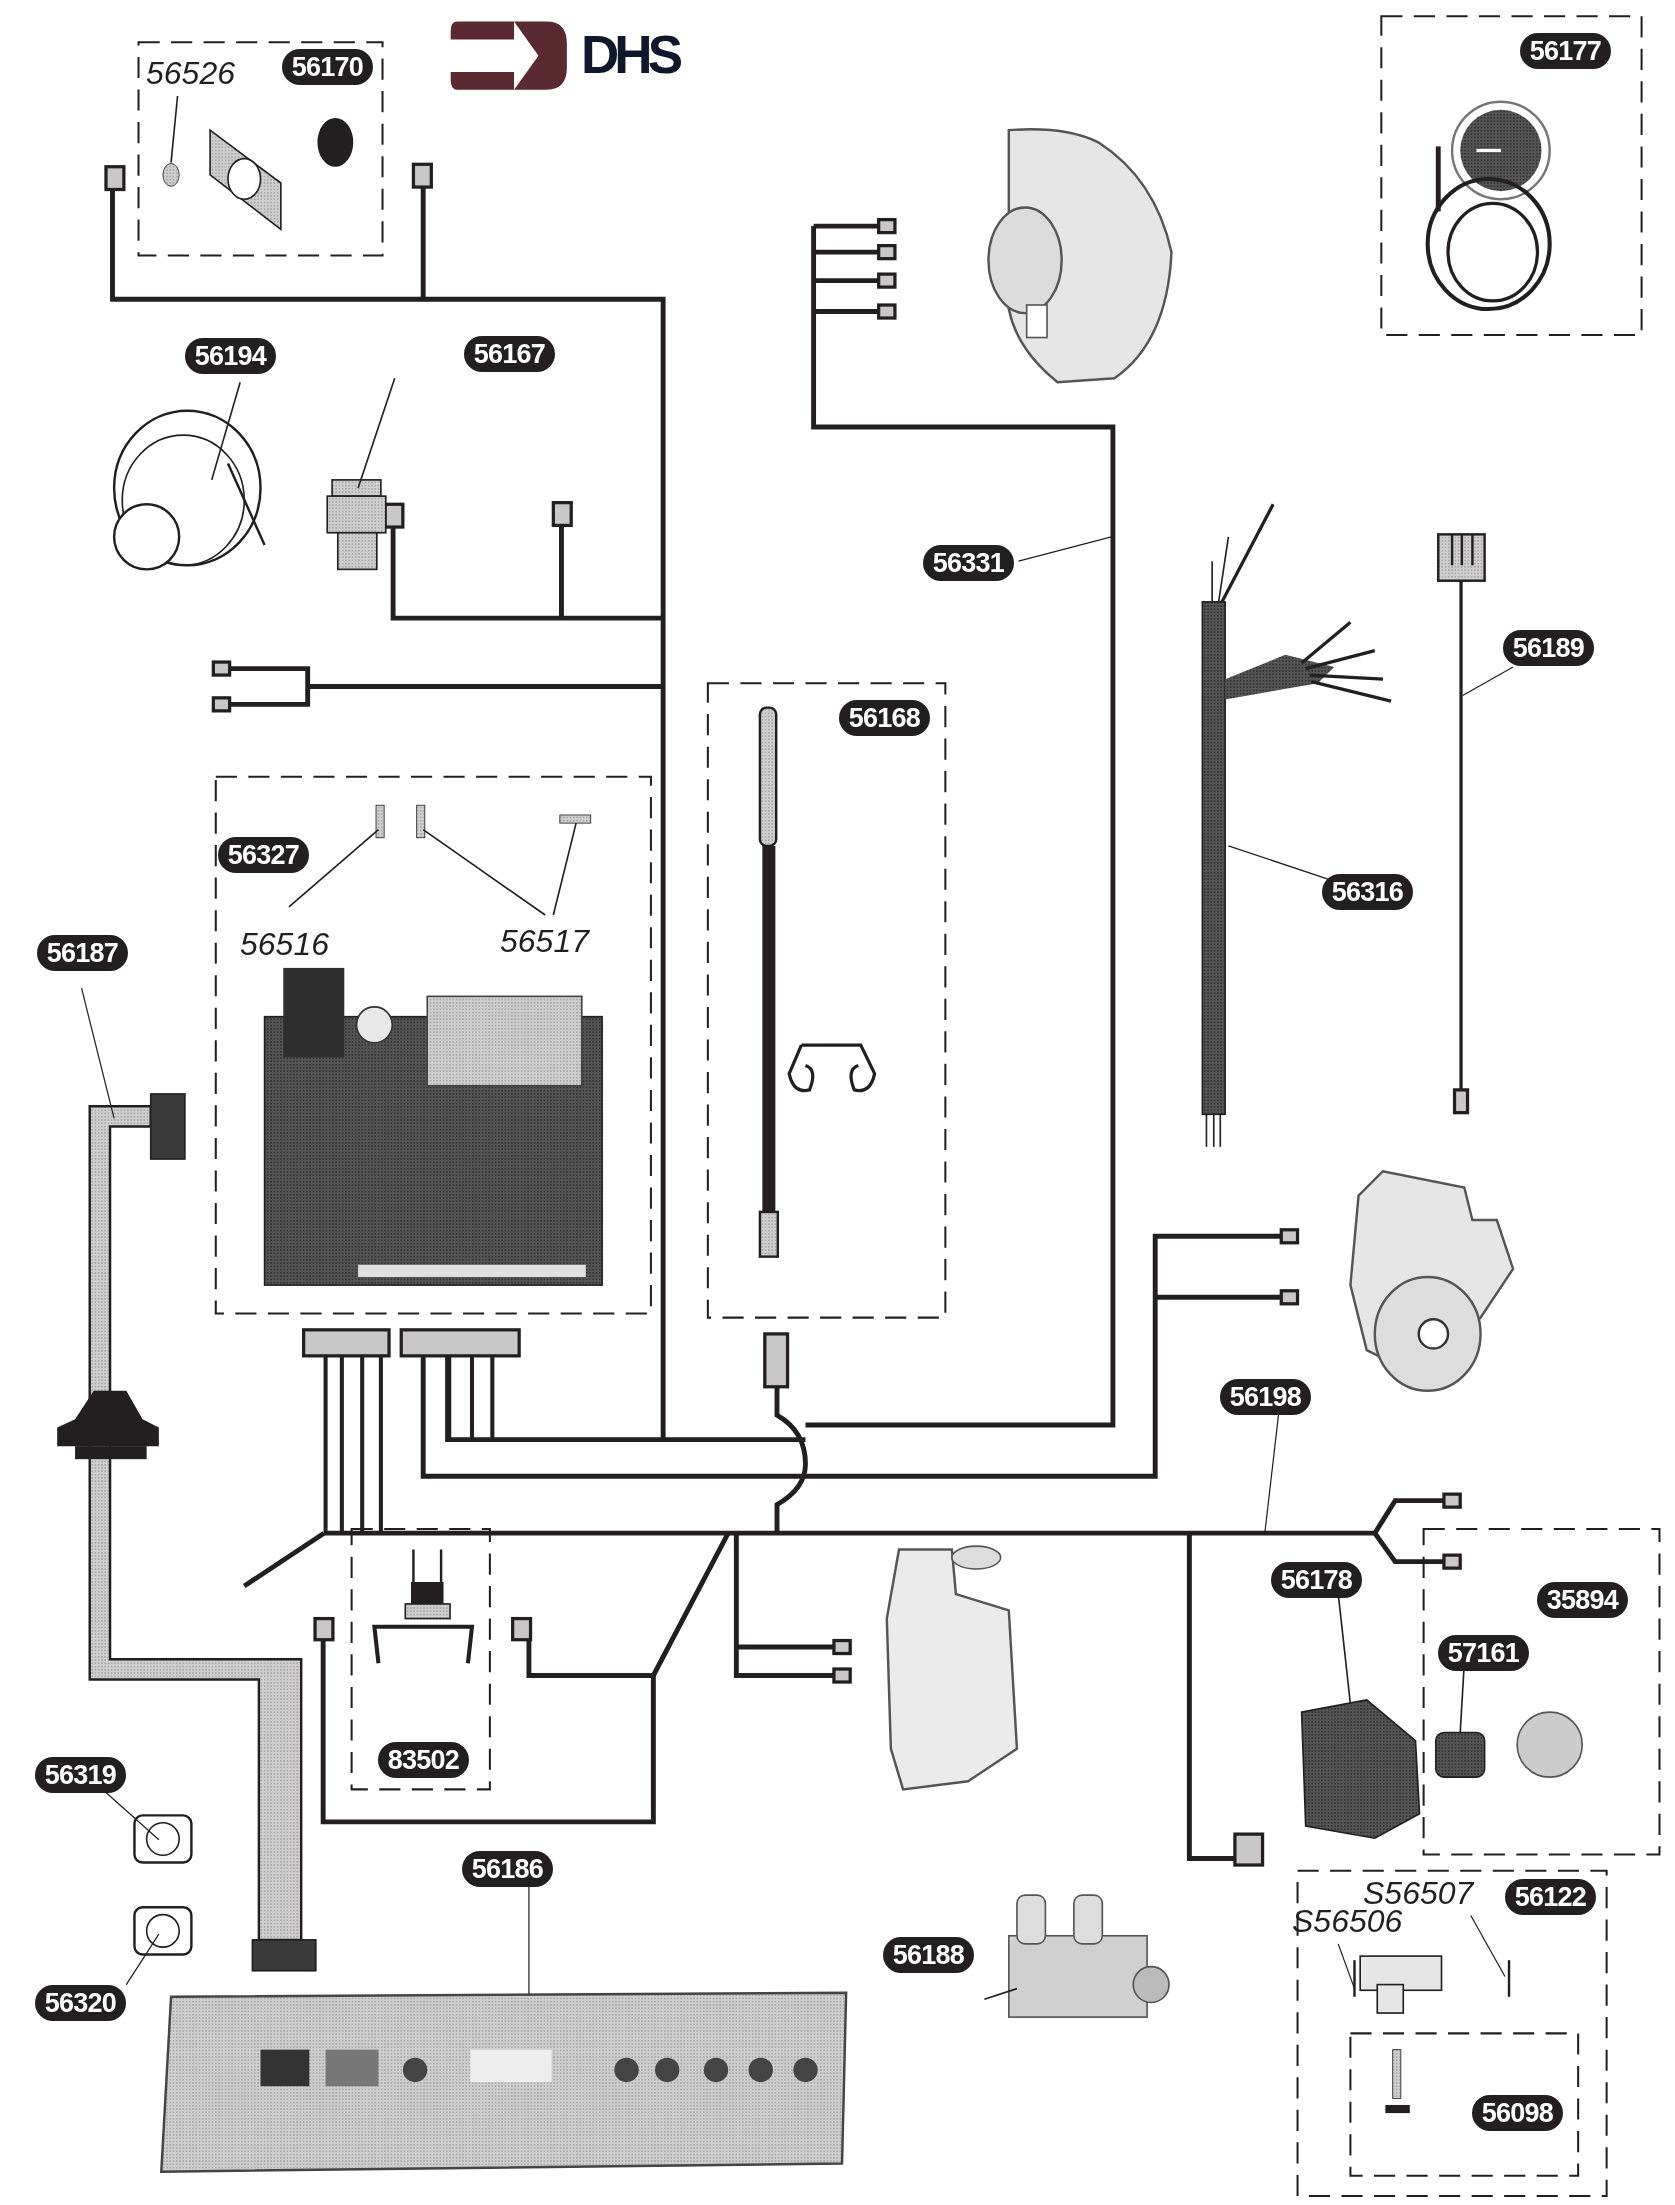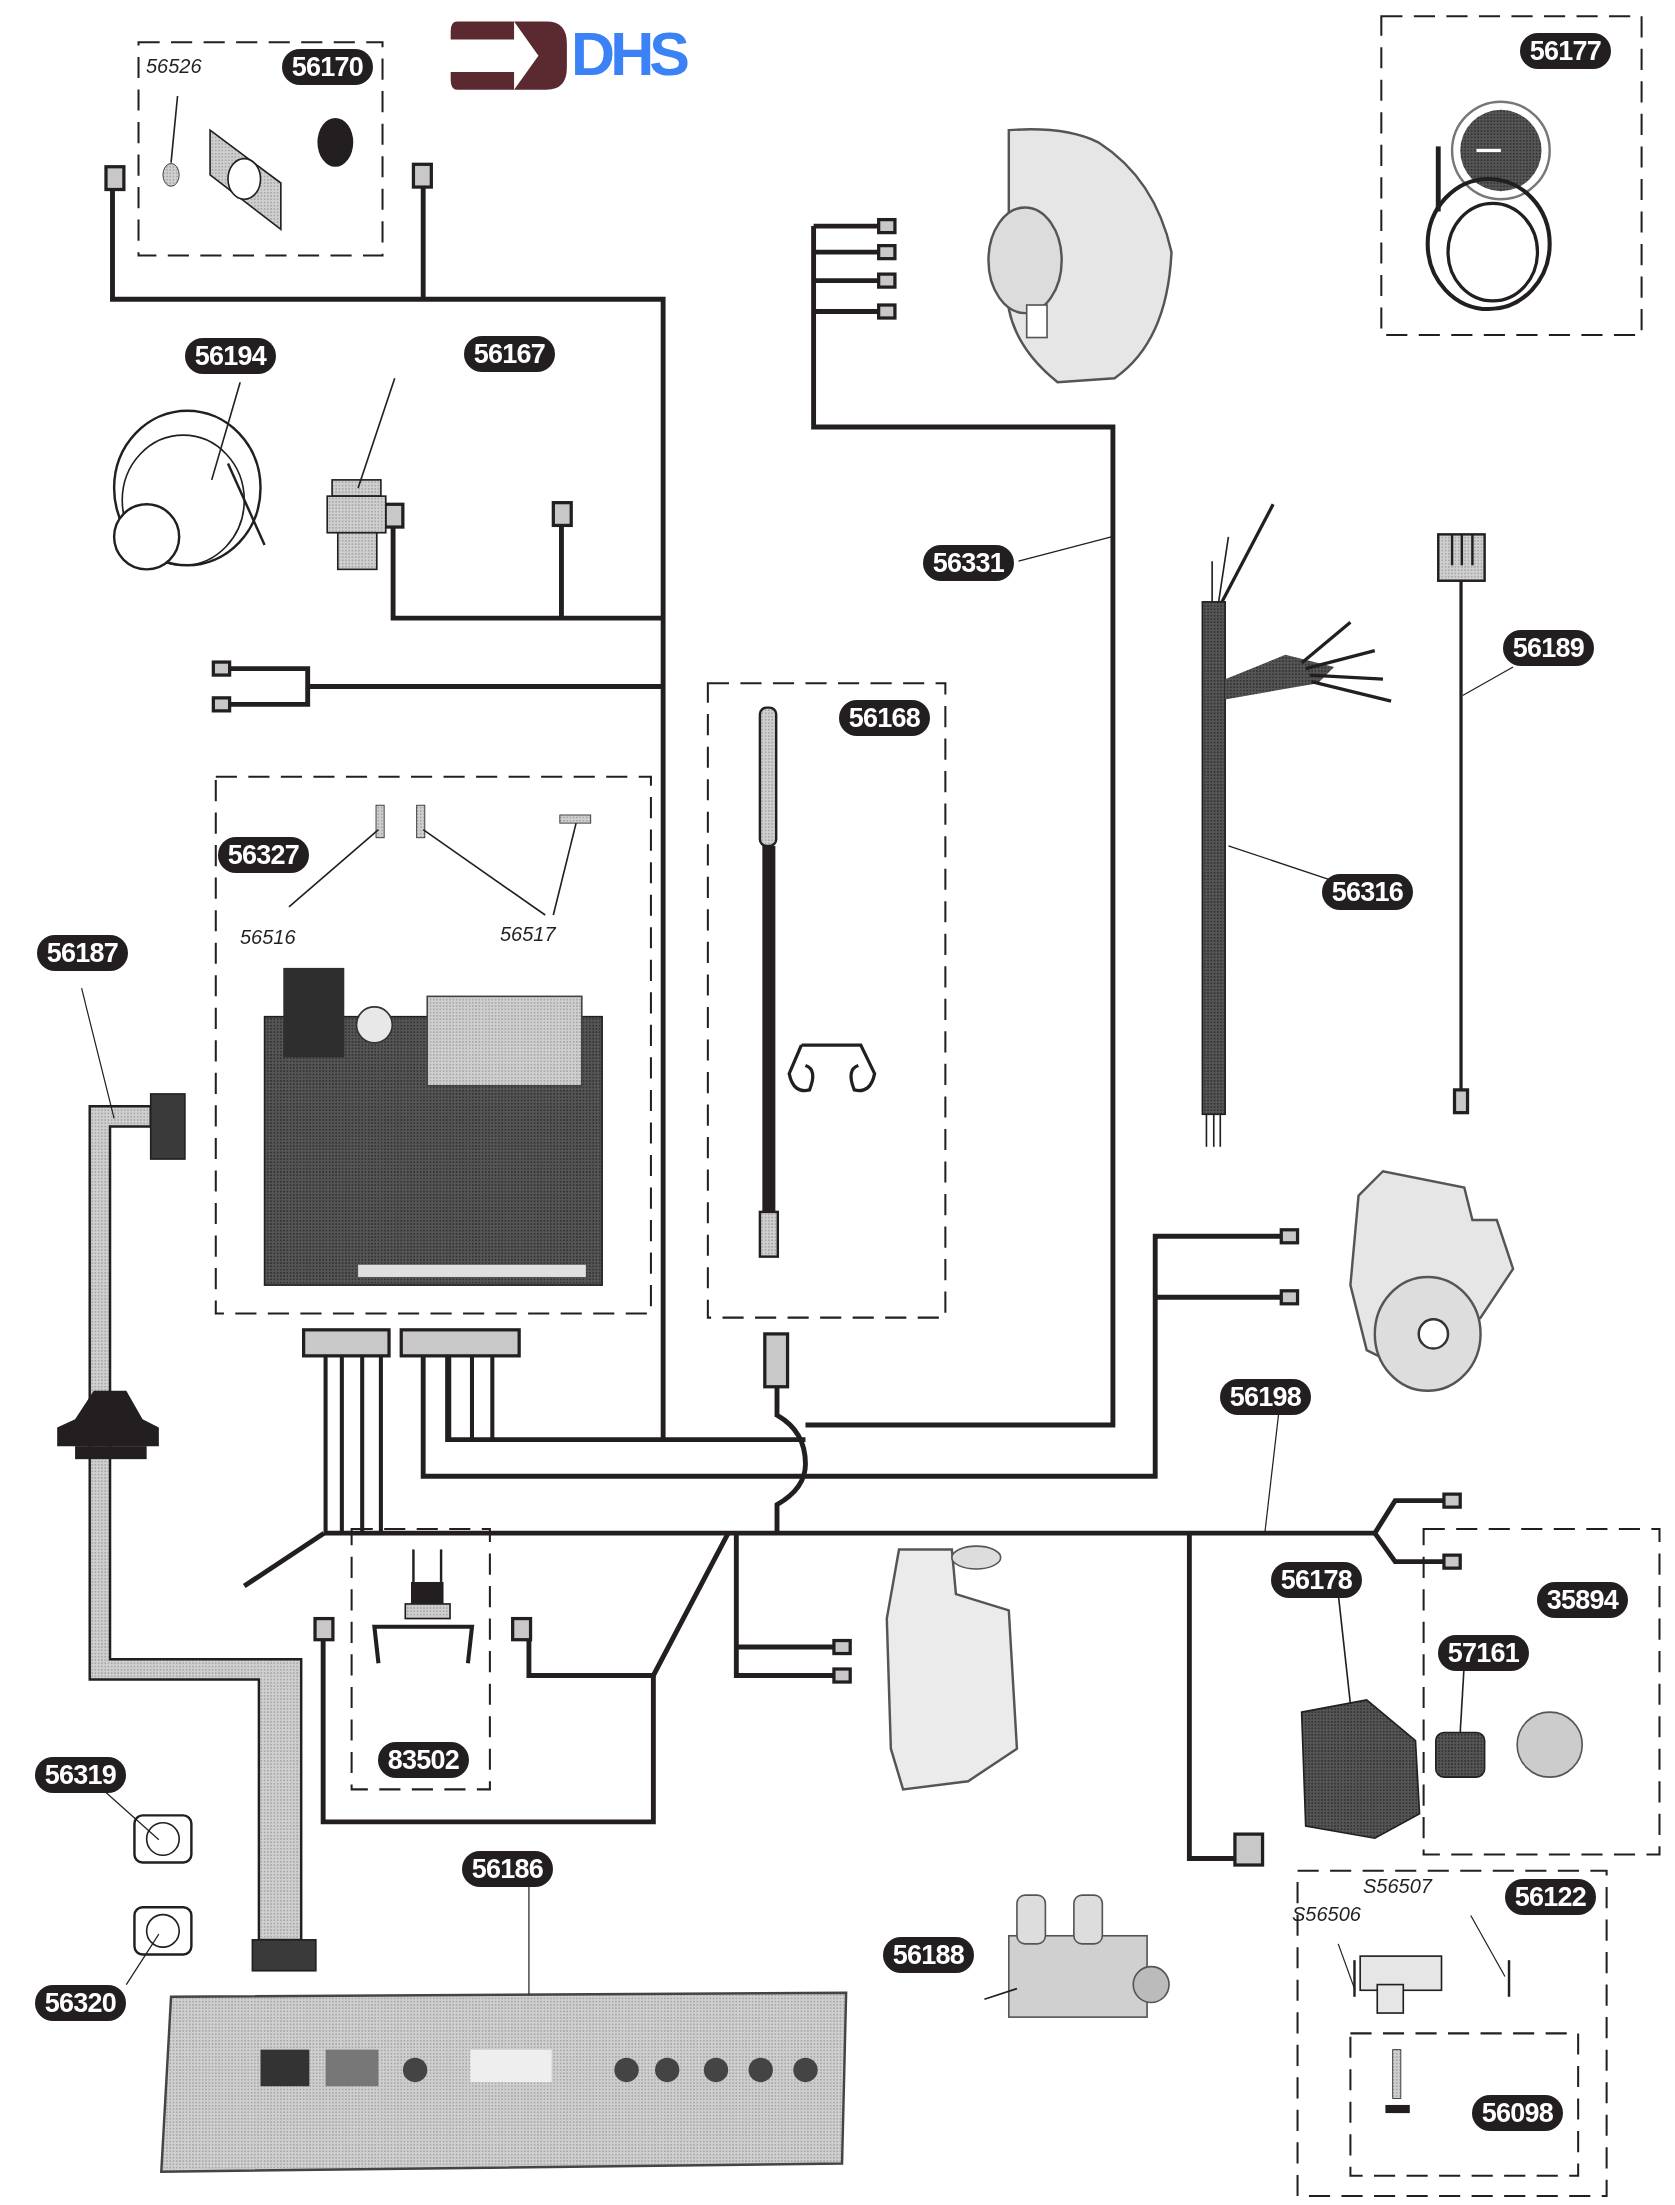--- a/index.html
+++ b/index.html
@@ -1,21 +1,21 @@
 <!DOCTYPE html>
 <html style="font-size:13px"><head>
 <meta charset="utf-8">
 <style>
   html,body{margin:0;padding:0;background:#fff;}
   body{width:1676px;height:2205px;position:relative;overflow:hidden;font-family:"Liberation Sans",sans-serif;}
   #canvas{position:absolute;left:0;top:0;width:1676px;height:2205px;}
   .callout{position:absolute;background:#231f20;color:#fff;font-family:"Liberation Sans",sans-serif;font-weight:bold;font-size:27px;line-height:36px;height:36px;padding:0 9.8px;border-radius:18px;letter-spacing:-0.8px;white-space:nowrap;cursor:pointer;}
-  .sub{position:absolute;color:#231f20;font-family:"Liberation Sans",sans-serif;font-style:italic;font-size:20px;white-space:nowrap;}
+  .sub{position:absolute;color:#231f20;font-family:"Liberation Sans",sans-serif;font-style:italic;font-size:32px;white-space:nowrap;}
   .logo{position:absolute;left:449px;top:14.6px;width:301px;height:78px;}
-  .logo-text{position:absolute;left:122px;top:-4.9px;font-family:"Liberation Sans",sans-serif;font-weight:bold;font-size:61px;letter-spacing:-4.9px;color:#3b82f6;line-height:89px;}
+  .logo-text{position:absolute;left:132px;top:-4.9px;font-family:"Liberation Sans",sans-serif;font-weight:bold;font-size:53px;letter-spacing:-4.9px;color:#0f172a;line-height:89px;}
 </style>
 </head>
 <body>
 
 <div id="diagram">
 
 <svg id="canvas" viewBox="0 0 2060 2711" xmlns="http://www.w3.org/2000/svg">
   <defs>
     <pattern id="dots" width="4" height="4" patternUnits="userSpaceOnUse">
       <rect width="4" height="4" fill="#cfcfcf"></rect>

